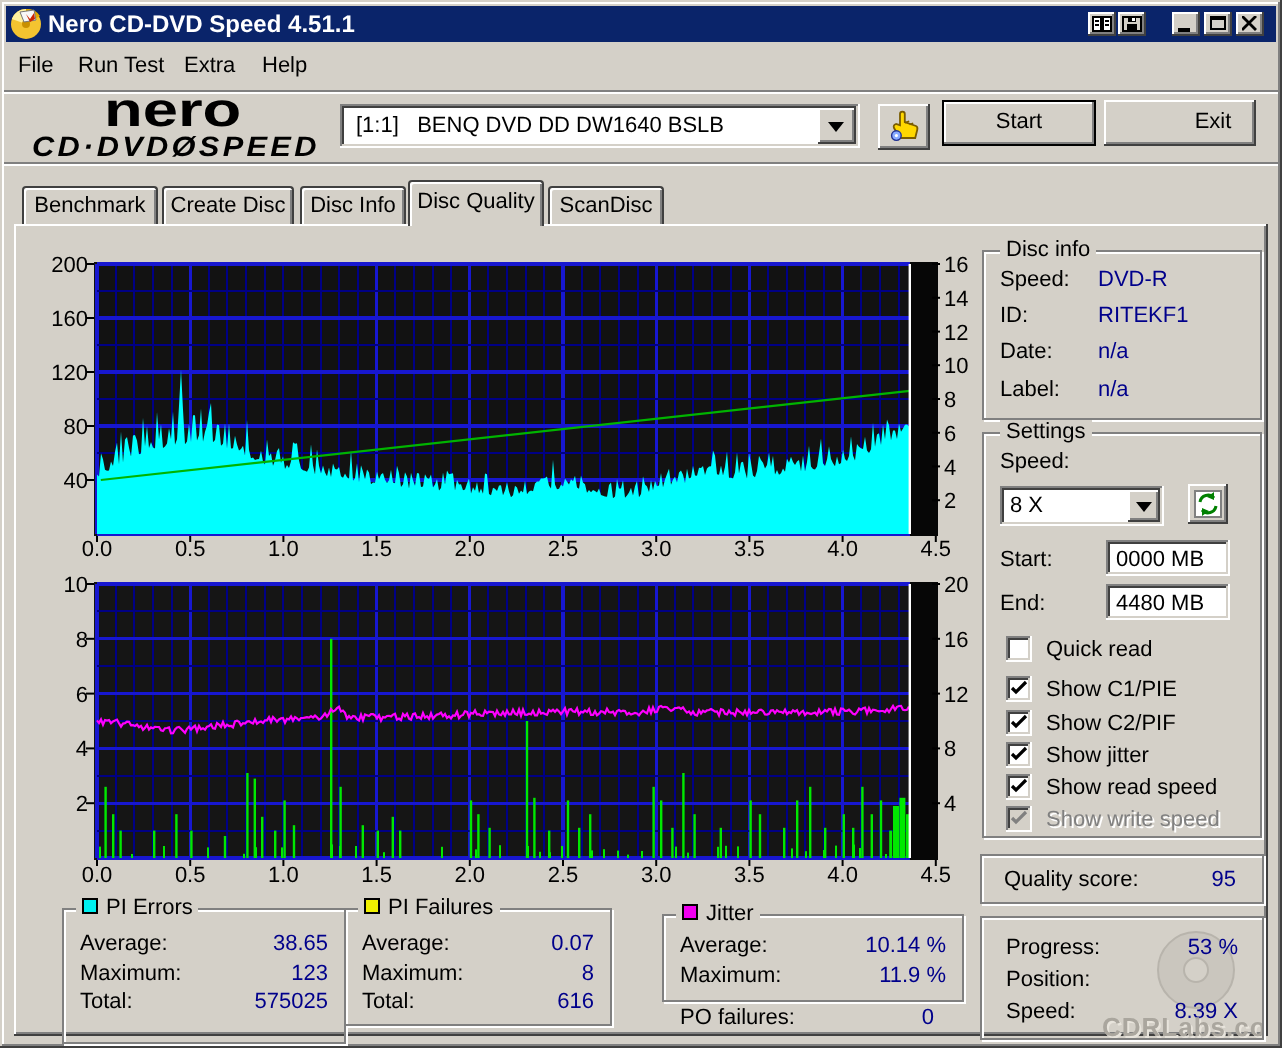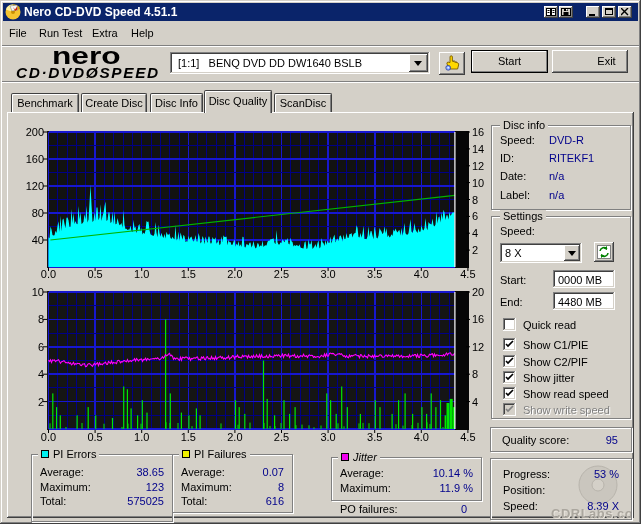--- a/index.html
+++ b/index.html
@@ -500,38 +500,38 @@
   <div class="row" style="top:26px;">
       <span class="lbl">Maximum:</span>
       <span class="val">123</span>
     </div>
   <div class="row" style="top:40px;">
       <span class="lbl">Total:</span>
       <span class="val">575025</span>
     </div>
 </div>
 
-<div class="abs etch" style="left:172px;top:454px;width:121px;height:59px;">
+<div class="abs etch" style="left:172px;top:454px;width:134px;height:59px;">
   <div class="gb-title" style="left:6px;"><span style="display:inline-block;width:8px;height:8px;background:#f0f000;border:1px solid #000;margin-right:4px;"></span>PI Failures</div>
   <div class="row" style="top:11px;">
       <span class="lbl">Average:</span>
       <span class="val">0.07</span>
     </div>
   <div class="row" style="top:26px;">
       <span class="lbl">Maximum:</span>
       <span class="val">8</span>
     </div>
   <div class="row" style="top:40px;">
       <span class="lbl">Total:</span>
       <span class="val">616</span>
     </div>
 </div>
 
 <div class="abs etch" style="left:331px;top:457px;width:151px;height:44px;">
-  <div class="gb-title" style="left:6px;font-style:italic;"><span style="display:inline-block;width:8px;height:8px;background:#f000f0;border:1px solid #000;margin-right:4px;"></span>Jitter</div>
+  <div class="gb-title" style="left:6px;"><span style="display:inline-block;width:8px;height:8px;background:#f000f0;border:1px solid #000;margin-right:4px;"></span>Jitter</div>
   <div class="row" style="top:9px;">
       <span class="lbl">Average:</span>
       <span class="val">10.14 %</span>
     </div>
   <div class="row" style="top:24px;">
       <span class="lbl">Maximum:</span>
       <span class="val">11.9 %</span>
     </div>
 </div>
 <div class="abs" style="left:340px;top:503px;">PO failures:</div>

